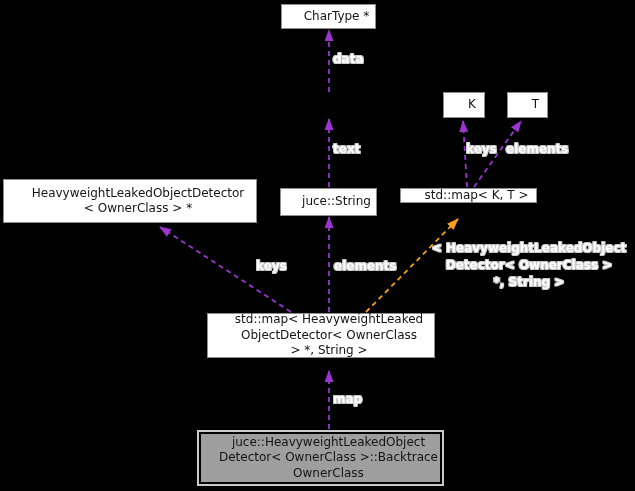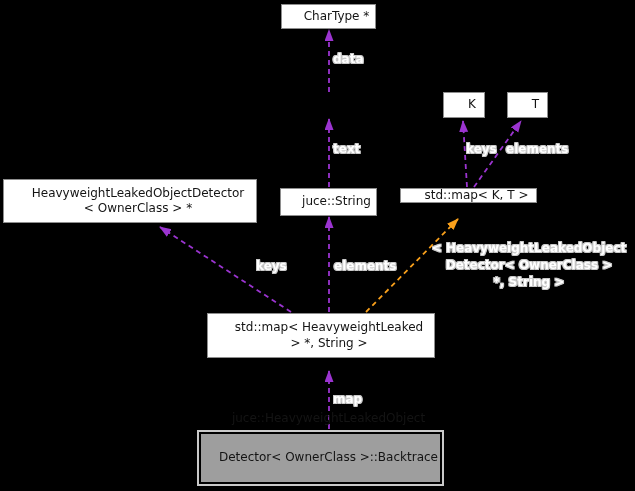--- a/index.html
+++ b/index.html
@@ -34,21 +34,20 @@
     text-align: center;
     font-size: 12px;
     line-height: 15.5px;
     white-space: nowrap;
     padding-left: 16px;
   }
   .node.highlight {
     background: #9e9e9e;
     border: 2px solid #c9c9c9;
     box-shadow: inset 0 0 0 2px #000000;
-    gap: 24px;
   }
   .elabel {
     position: absolute;
     font-size: 12px;
     font-weight: bold;
     color: #ffffff;
     text-shadow: -1px 0 #c9c9c9, 1px 0 #c9c9c9, 0 -1px #c9c9c9, 0 1px #c9c9c9,
                  -1px -1px #c9c9c9, 1px -1px #c9c9c9, -1px 1px #c9c9c9, 1px 1px #c9c9c9;
     white-space: nowrap;
     line-height: 14px;
@@ -105,20 +104,21 @@
     <span>HeavyweightLeakedObjectDetector</span>
     <span>&lt; OwnerClass &gt; *</span>
   </div>
 
   <div class="node" style="left:400px; top:188px; width:137px; height:15px;">
     <span>std::map&lt; K, T &gt;</span>
   </div>
 
   <div class="node" style="left:207px; top:313px; width:228px; height:45px;">
     <span>std::map&lt; HeavyweightLeaked</span>
+    <span>ObjectDetector&lt; OwnerClass</span>
     <span>&gt; *, String &gt;</span>
   </div>
 
   <div class="node highlight" style="left:197px; top:430px; width:247px; height:56px;">
     <span>juce::HeavyweightLeakedObject</span>
     <span>Detector&lt; OwnerClass &gt;::Backtrace</span>
     <span>OwnerClass</span>
   </div>
 
   <div class="elabel" style="left:333px; top:52px;">data</div>

